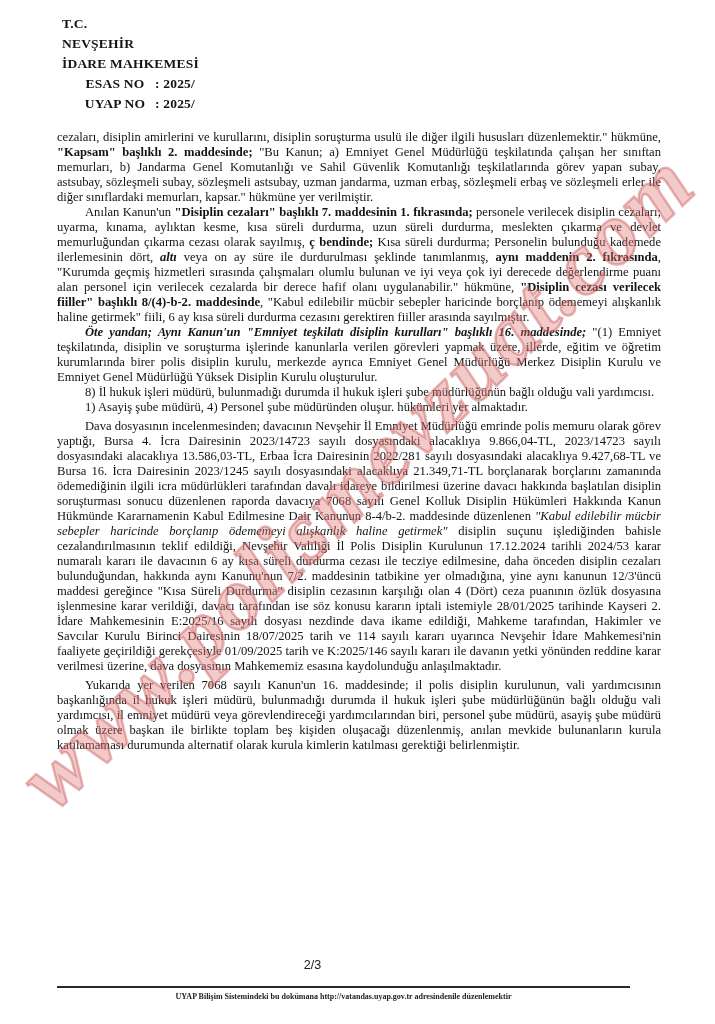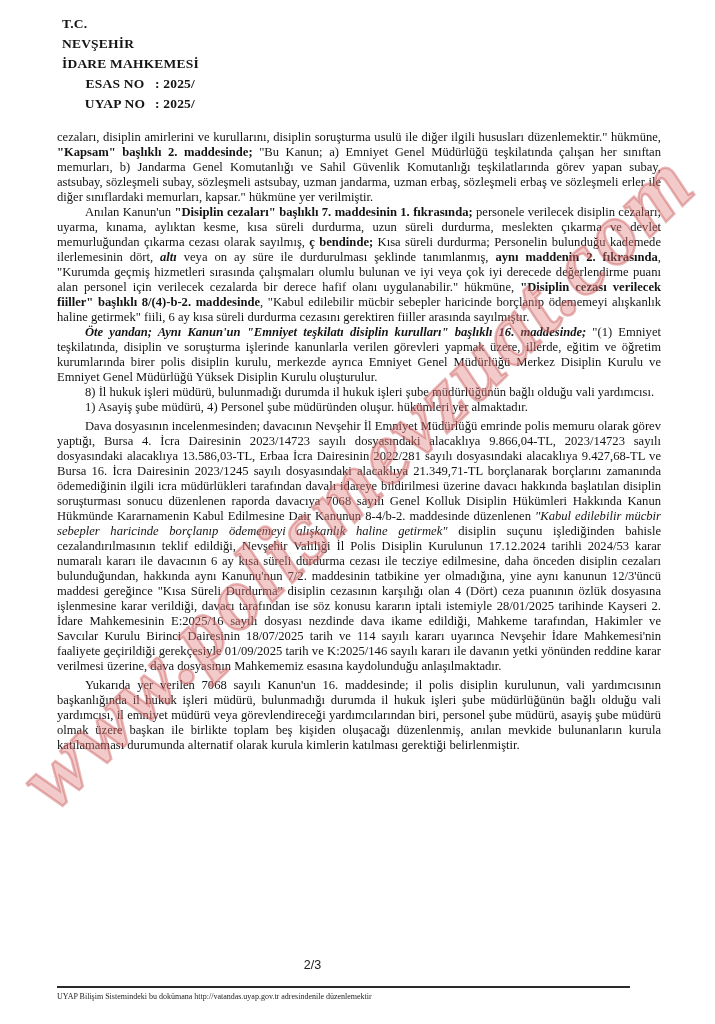--- a/index.html
+++ b/index.html
@@ -79,23 +79,24 @@
     top: 986px;
     width: 573px;
     border-top: 2px solid #2a2a2a;
   }
   .footer {
     position: absolute;
     left: 57px;
     top: 992px;
     width: 573px;
     display: flex;
-    justify-content: flex-start;
+    justify-content: center;
     font-size: 8px;
     color: #222;
+    font-weight: bold;
   }
 </style>
 </head>
 <body>
 
 <div class="page">
 
   <div class="header">
     <div class="hc">T.C.</div>
     <div class="hc">NEVŞEHİR</div>

